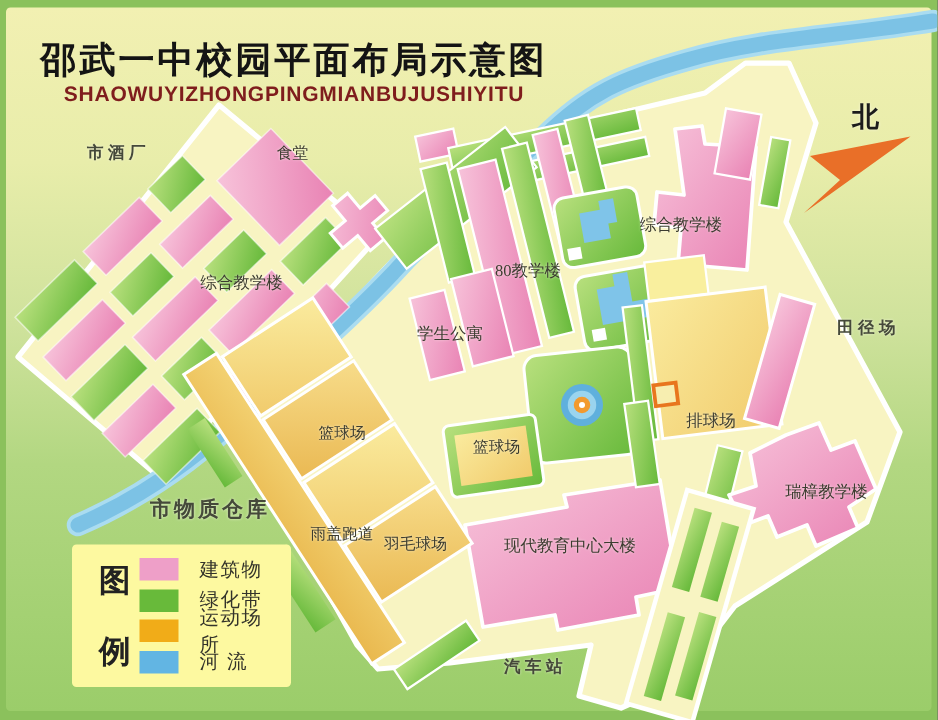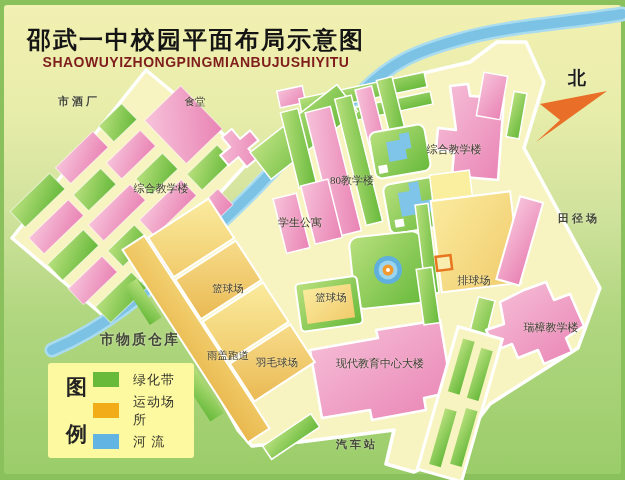--- a/index.html
+++ b/index.html
@@ -220,20 +220,24 @@
 <div class="lbl s11" style="left:551px;top:320px;">瑞樟教学楼</div>
 <div class="lbl s15" style="left:357px;top:437px;">汽车站</div>
 
 <div id="legend">
   <div class="lg-title">
     <span>图</span>
     <span>例</span>
   </div>
   <div class="lg-rows">
     <div class="lg-row">
+      <span class="swatch" style="background: rgb(238, 159, 200);"></span>
+      <span class="lg-label">建筑物</span>
+    </div>
+    <div class="lg-row">
       <span class="swatch" style="background: rgb(104, 186, 58);"></span>
       <span class="lg-label">绿化带</span>
     </div>
     <div class="lg-row">
       <span class="swatch" style="background: rgb(241, 172, 24);"></span>
       <span class="lg-label">运动场所</span>
     </div>
     <div class="lg-row">
       <span class="swatch" style="background: rgb(98, 181, 227);"></span>
       <span class="lg-label">河 流</span>

